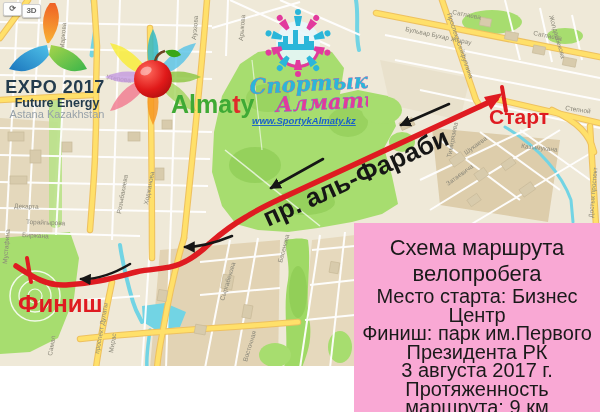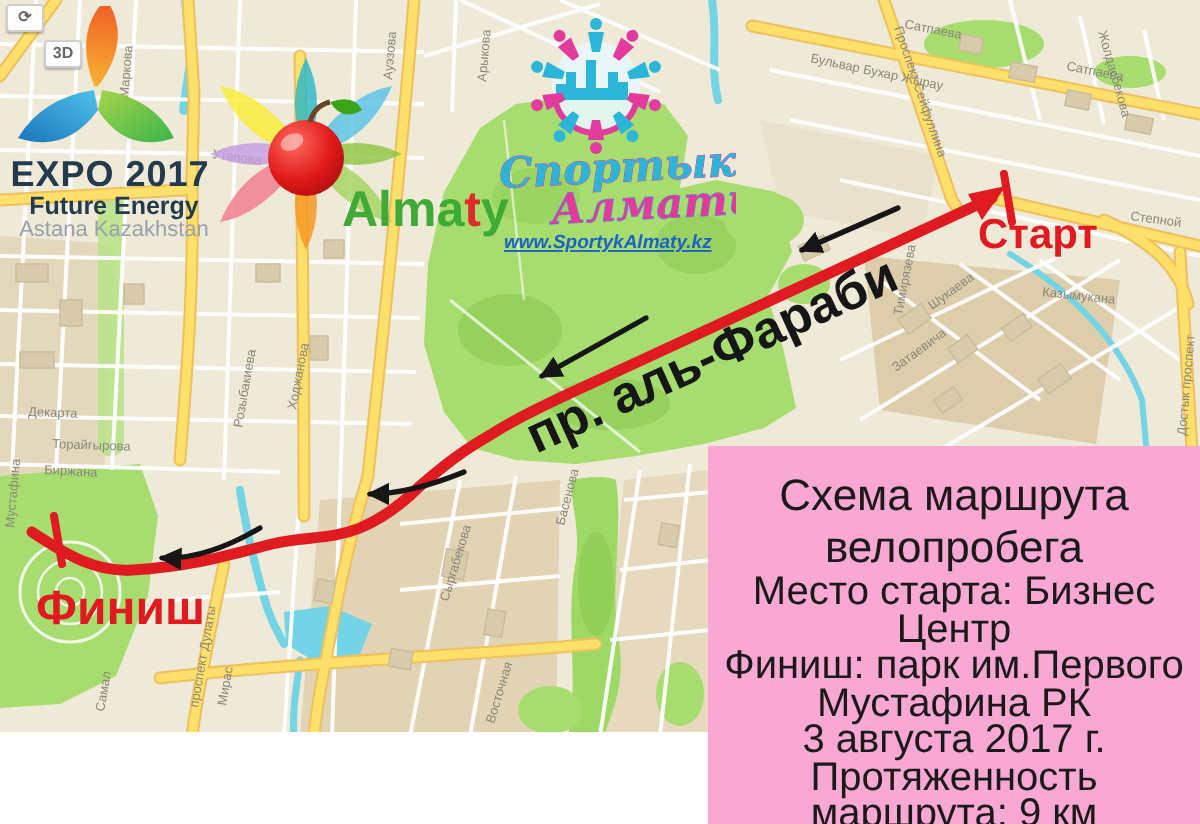--- a/index.html
+++ b/index.html
@@ -335,25 +335,25 @@
     <text x="14" y="118" font-size="9.5" font-weight="bold" font-style="italic" fill="#1b62c8" text-decoration="underline">www.SportykAlmaty.kz</text>
   </svg>
 
   <div id="bottom-strip"></div>
 
   <div id="info-box">
     <div class="info-title">Схема маршрута</div>
     <div class="info-title">велопробега</div>
     <div class="info-line">Место старта: Бизнес Центр</div>
     <div class="info-line">Финиш: парк им.Первого</div>
-    <div class="info-line">Мустафина РК</div>
+    <div class="info-line">Президента РК</div>
     <div class="info-line">3 августа 2017 г.</div>
     <div class="info-line">Протяженность маршрута: 9 км</div>
   </div>
 
   <div class="ctl-btn" style="left:3px;top:2px;">
     <span>⟳</span>
   </div>
-  <div class="ctl-btn" style="left:22px;top:20px;">
+  <div class="ctl-btn" style="left:22px;top:4px;">
     <span>3D</span>
   </div>
 
 </div>
 
 </body></html>

